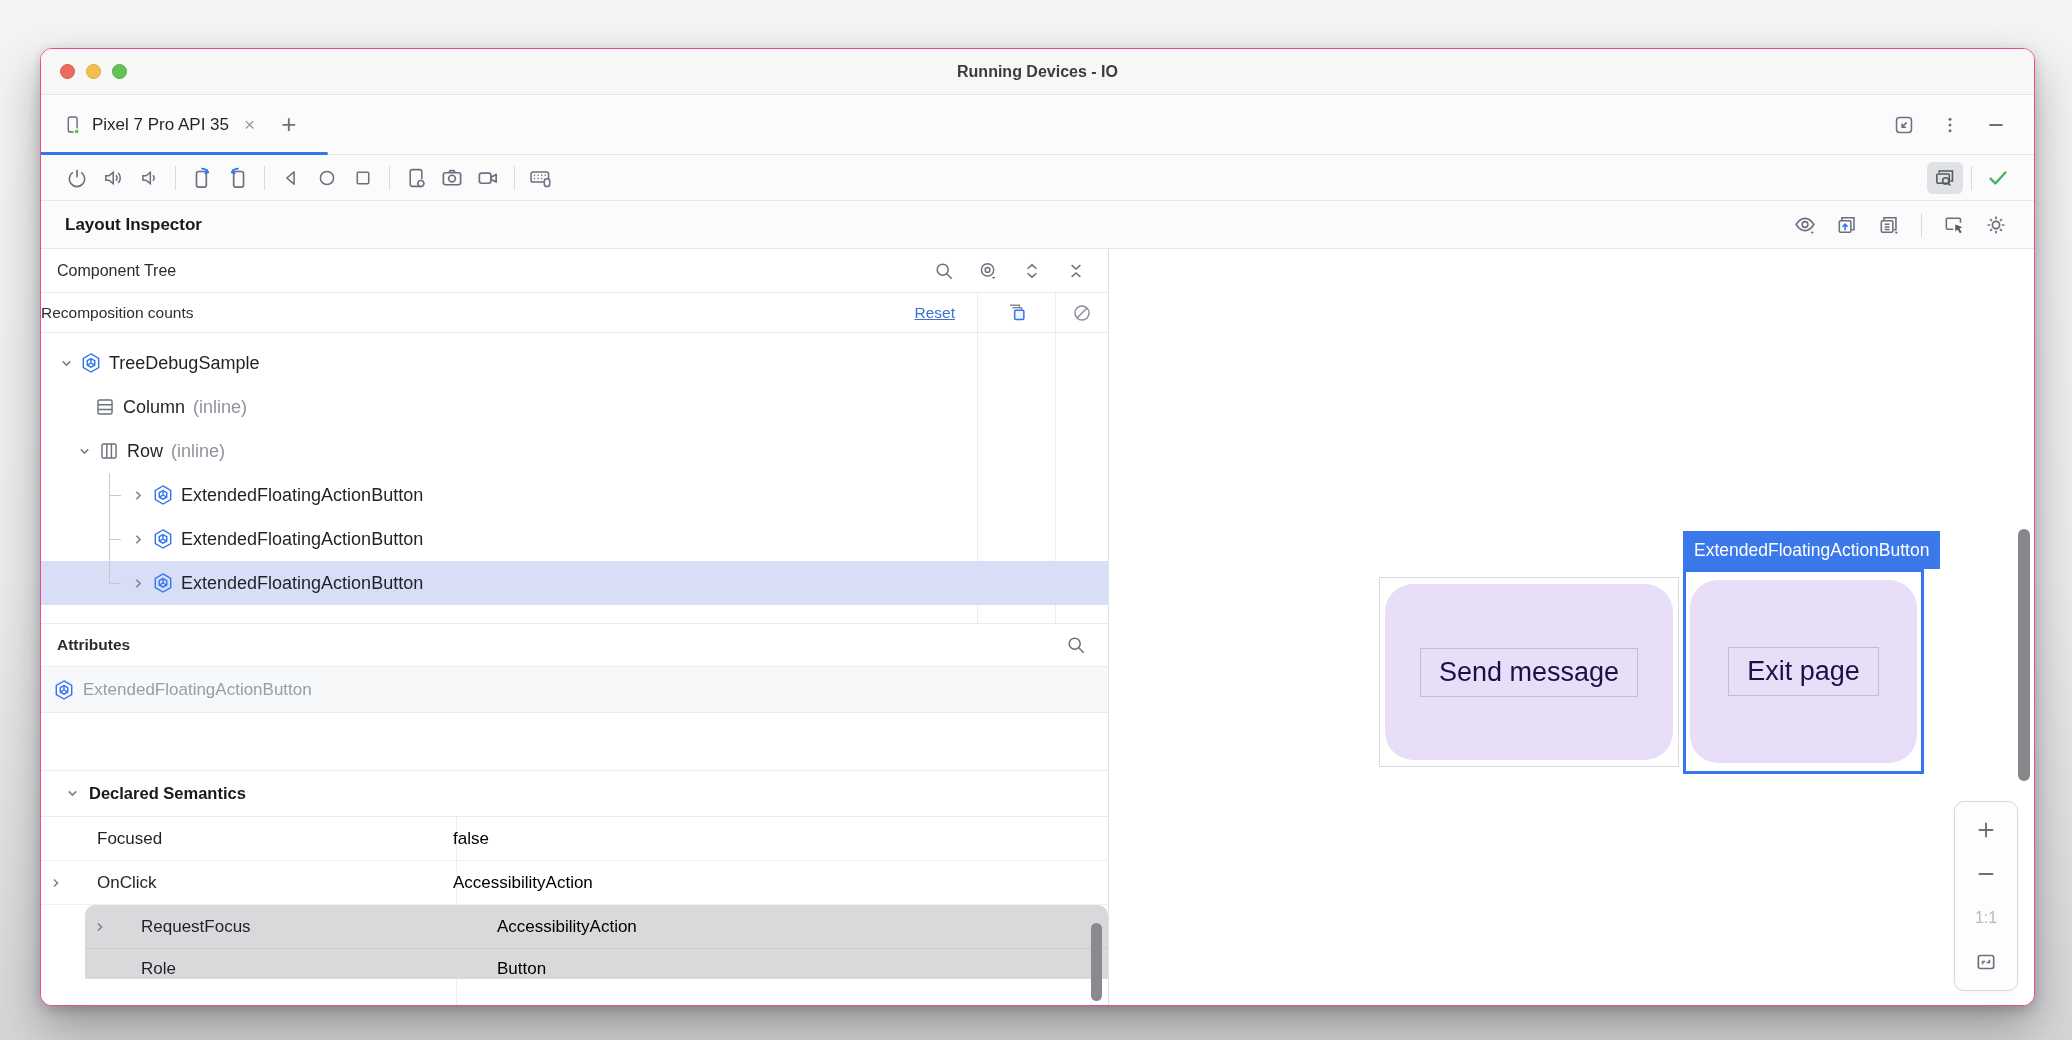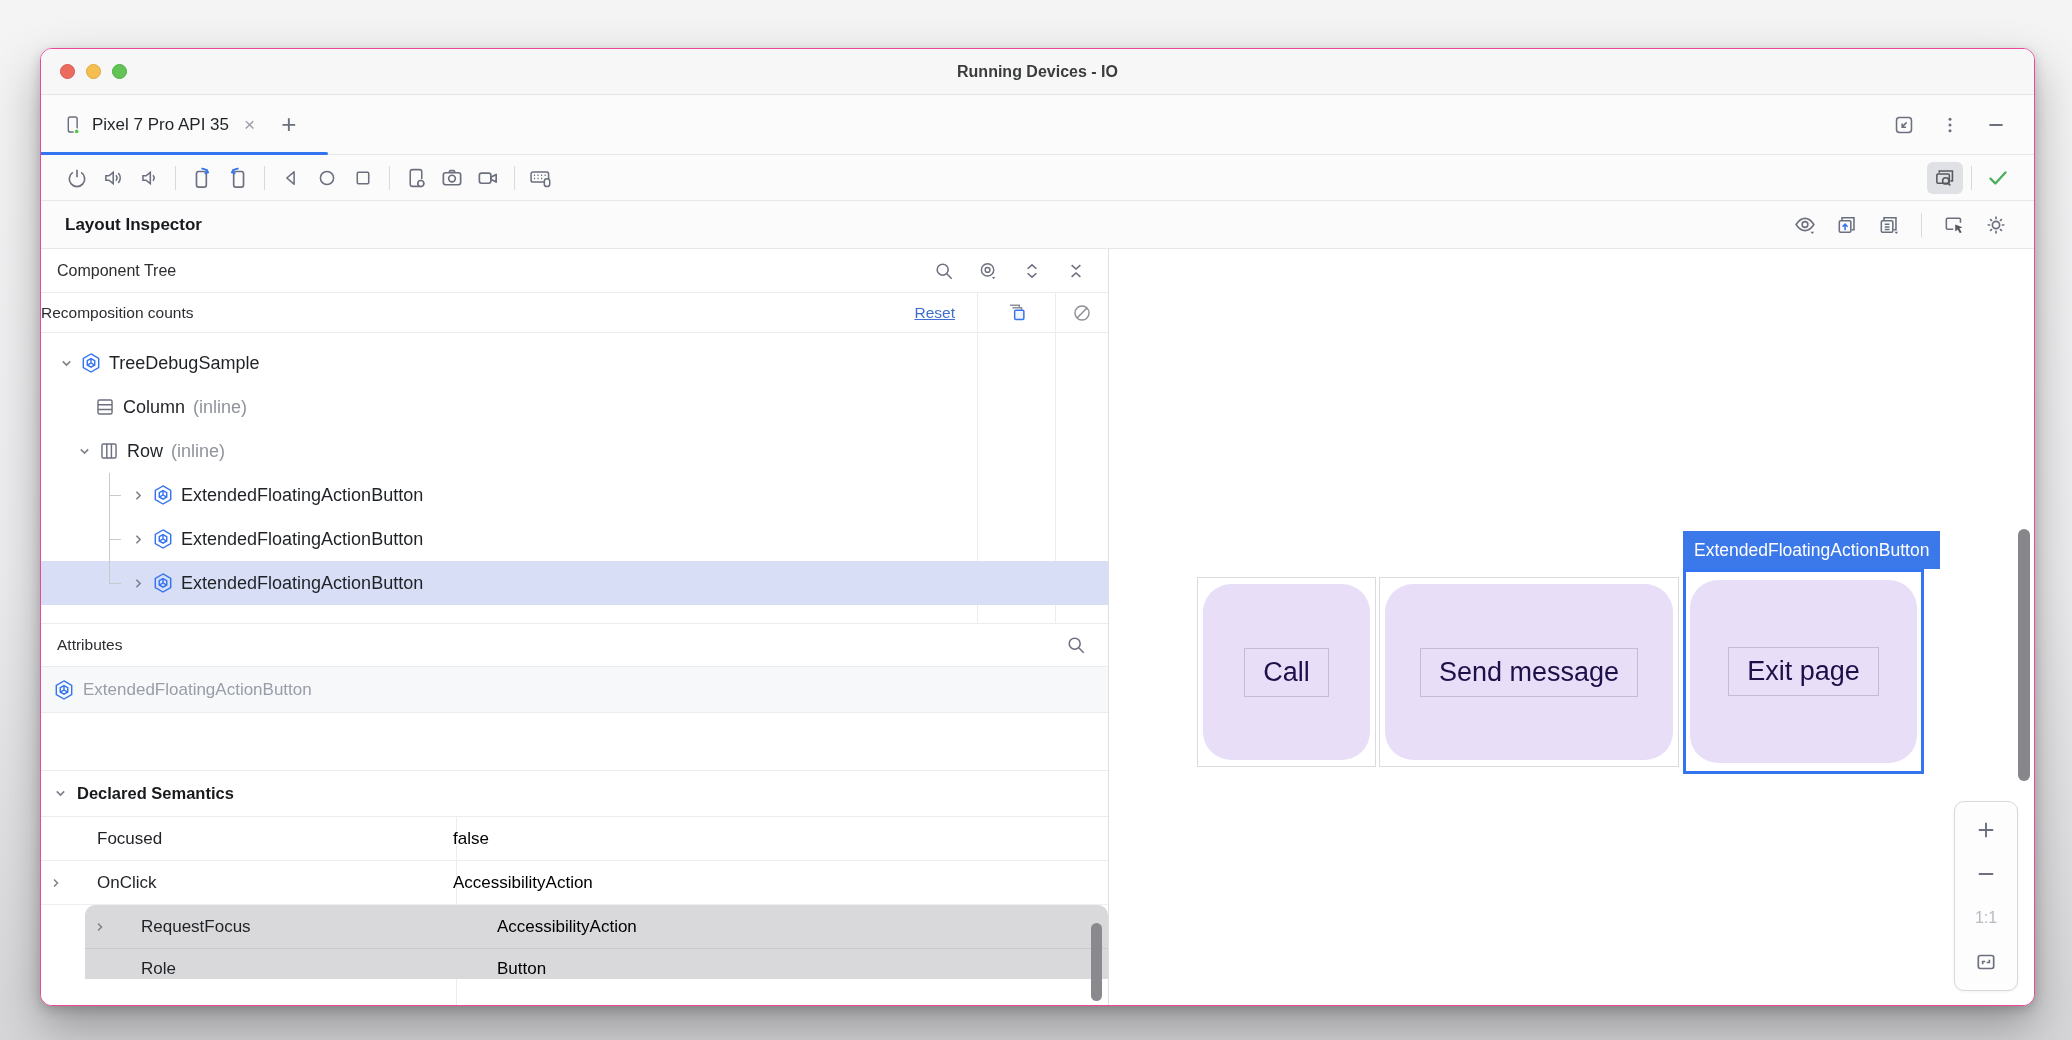--- a/index.html
+++ b/index.html
@@ -77,28 +77,28 @@
   .t-suffix { color:#8f939c; margin-left:8px; }
   .indent0 { padding-left:14px; } .indent1 { padding-left:50px; }
   .indent2 { padding-left:64px; }
   .stub { width:22px; height:44px; position:relative; flex:0 0 auto; }
   .stub::before { content:""; position:absolute; left:4px; top:0; bottom:0; border-left:1px solid #c7c9d1; }
   .stub::after { content:""; position:absolute; left:4px; top:50%; width:12px; border-top:1px solid #c7c9d1; }
   .stub.last::before { bottom:50%; }
   
   .attr-header { height:44px; border-top:1px solid #ebecf0; border-bottom:1px solid #ebecf0;
     display:flex; align-items:center; padding:0 14px 0 16px; flex:0 0 auto; }
-  .attr-title { font-size:15.5px; color:#2b2d30; }
+  .attr-title { font-size:15.5px; color:#2b2d30;font-weight:bold; }
   .attr-search { margin-left:auto; }
   .attr-node { height:46px; background:#f7f8fa; border-bottom:1px solid #ebecf0;
     display:flex; align-items:center; padding-left:12px; gap:8px; flex:0 0 auto; }
   .attr-node-label { font-size:17px; color:#989da7; }
   .attr-gap { height:58px; border-bottom:1px solid #ebecf0; flex:0 0 auto; }
   .sem-header { height:46px; border-bottom:1px solid #ebecf0; display:flex; align-items:center;
-    padding-left:8px; gap:6px; flex:0 0 auto; }
+    padding-left:20px; gap:6px; flex:0 0 auto; }
   .sem-title { font-size:16.5px; font-weight:bold; color:#17191c; }
   .sem-rows { flex:1; position:relative; min-height:0; }
   .val-divider { position:absolute; left:415px; top:0; bottom:0; border-left:1px solid #ebecf0; }
   .sem-row { height:44px; display:flex; align-items:center; font-size:17px;
     border-bottom:1px solid #efeff2; position:relative; }
   .sem-row.hl { background:#d9d9db; border-bottom:1px solid #cbcbce;margin-left:44px; }
   .sem-row.hl-first { border-radius:10px 10px 0 0; }
   .sem-row.hl-last { border-bottom:none; flex:1; align-items:flex-start; padding-top:10px; height:auto; }
   .row-chev { width:30px; display:flex; justify-content:center; flex:0 0 auto; }
   .sem-key { padding-left:26px; color:#1f2226; }
@@ -526,25 +526,20 @@
         <div class="sem-row hl hl-last">
           <span class="sem-key no-chev">Role</span>
           <span class="sem-val" style="top:10px;">Button</span>
         </div>
         <div class="attr-scrollthumb"></div>
       </div>
     </div>
 
     <div class="canvas">
 
-      <div class="cell" style="left:88px; top:328px; width:179px; height:190px;">
-        <div class="mbtn">
-          <span class="mbtn-label">Call</span>
-        </div>
-      </div>
 
       <div class="cell" style="left:270px; top:328px; width:300px; height:190px;">
         <div class="mbtn">
           <span class="mbtn-label">Send message</span>
         </div>
       </div>
 
       <div class="sel-tooltip" style="left:574px; top:282px;">ExtendedFloatingActionButton</div>
       <div class="sel-box" style="left:574px; top:320px; width:241px; height:205px;">
         <div class="mbtn" style="left:4px; right:4px; top:8px; bottom:8px;">

